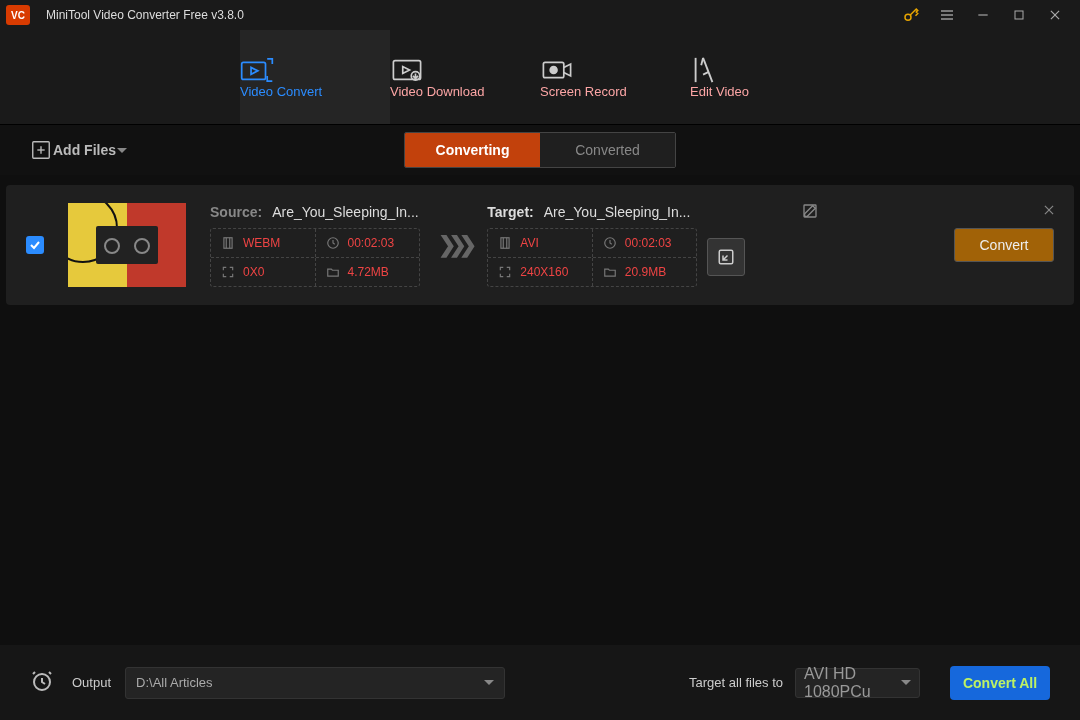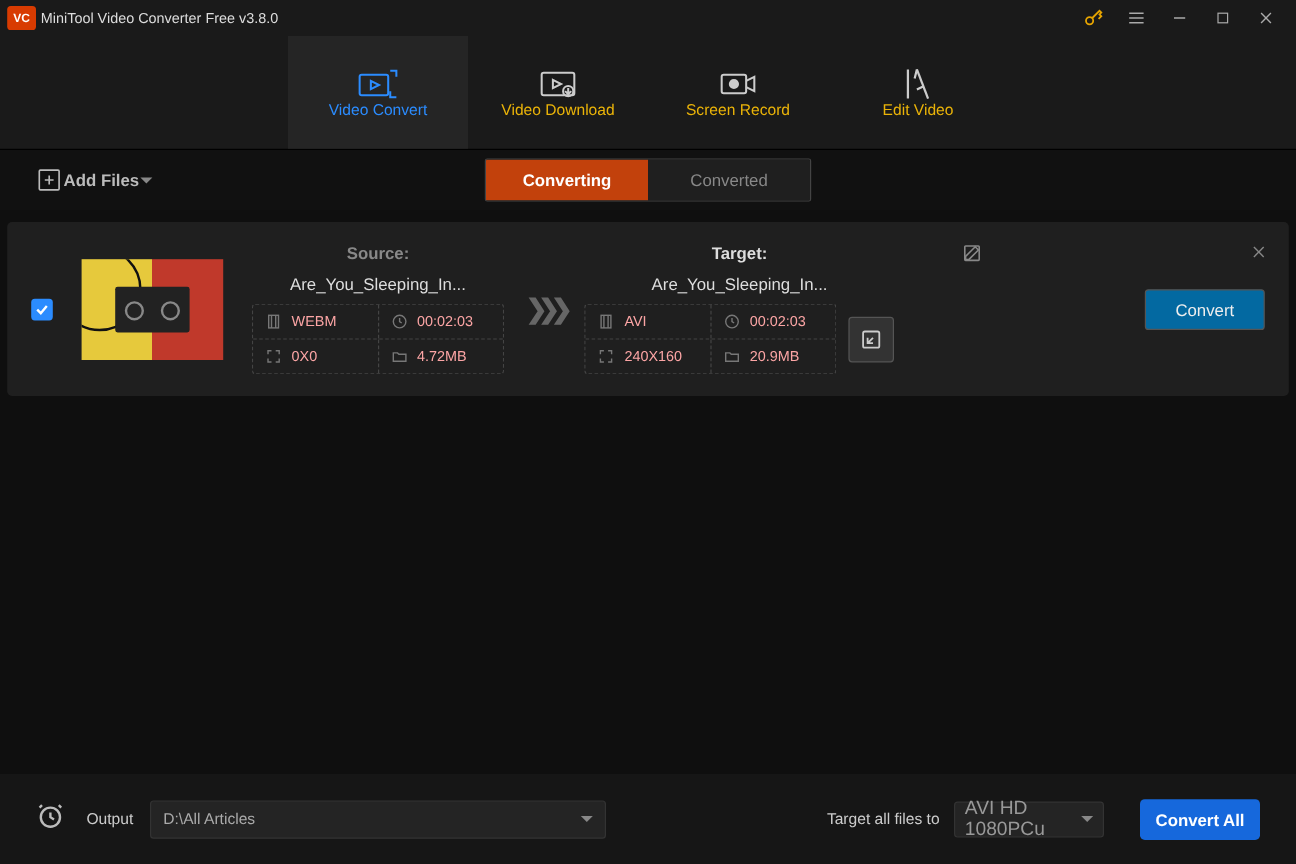--- a/index.html
+++ b/index.html
@@ -1,71 +1,71 @@
 <!DOCTYPE html>
 <html><head>
 <meta charset="utf-8">
 <style>
   * { box-sizing: border-box; margin: 0; padding: 0; font-family: "Segoe UI", Arial, sans-serif; }
   body { width: 1080px; height: 720px; background: #0f0f0f; color: #aaa; overflow: hidden; }
   
   .titlebar { height: 30px; background: #1a1a1a; display: flex; align-items: center; padding: 0 6px; }
   .app-icon { width: 24px; height: 20px; background: #d83b01; border-radius: 3px; display: flex; align-items: center; justify-content: center; color: #fff; font-size: 10px; font-weight: bold; }
-  .app-title { margin-left: 4px; font-size: 12px; color: #ddd; flex: 1; }
+  .app-title { margin-left: 16px; font-size: 12px; color: #ddd; flex: 1; }
   .title-actions { display: flex; align-items: center; gap: 18px; padding-right: 10px; }
   .title-actions .tbtn { width: 18px; height: 18px; display: flex; align-items: center; justify-content: center; cursor: pointer; }
   .key-icon { color: #e6a400; }
   
   .main-tabs { height: 95px; background: #1a1a1a; display: flex; padding-left: 240px; border-bottom: 1px solid #000; }
-  .mtab { width: 150px; display: flex; flex-direction: column; align-items: center; justify-content: center; cursor: pointer; }
+  .mtab { width: 150px; display: flex; flex-direction: column; align-items: flex-start; justify-content: center; cursor: pointer; }
   .mtab.active { background: #252525; }
   .mtab.active .mtab-label { color: #2b8cff; }
   .mtab.active svg { stroke: #2b8cff; }
-  .mtab-label { font-size: 13px; color: #eab308; }
+  .mtab-label { font-size: 13px; color: #fca5a5; }
   .mtab svg { stroke: #ccc; }
   
   .toolbar { height: 50px; background: #111; display: flex; align-items: center; padding: 0 30px; }
   .add-files { display: flex; align-items: center; gap: 1px; cursor: pointer; }
   .add-files-txt { color: #bbb; font-size: 14px; font-weight: 600; }
   .segmented { margin-left: auto; margin-right: auto; position: absolute; left: 50%; transform: translateX(-50%); display: flex; border: 1px solid #444; border-radius: 2px; overflow: hidden; }
   .seg-btn { width: 135px; height: 34px; display: flex; align-items: center; justify-content: center; font-size: 14px; cursor: pointer; color: #888; background: #1f1f1f; }
   .seg-btn.active { background: #c2410c; color: #fff; font-weight: 600; }
   
   .content { padding: 10px 6px; }
   .card { background: #1f1f1f; border-radius: 4px; padding: 18px 20px; display: flex; align-items: center; position: relative; }
   .chk { width: 18px; height: 18px; background: #2b8cff; border-radius: 3px; display: flex; align-items: center; justify-content: center; margin-right: 24px; cursor: pointer;}
   .thumb { width: 118px; height: 84px; background: linear-gradient(90deg, #e6c93c 50%, #c0392b 50%); position: relative; display:flex; align-items:center; justify-content:center; overflow:hidden;}
   .cassette { width: 62px; height: 38px; background: #222; border-radius: 2px; position: relative; }
   .cassette:before, .cassette:after { content:""; position:absolute; width:12px; height:12px; border:2px solid #888; border-radius:50%; top:12px; }
   .cassette:before { left:8px; }
   .cassette:after { right:8px; }
   .wire { position:absolute; width:70px; height:70px; border:2px solid #111; border-radius:50%; left:-20px; top:-10px; }
   .info-block { margin-left: 24px; }
-  .info-title { display:flex; align-items:center; gap:10px; font-size:14px; margin-bottom:8px;flex-direction:column;}
+  .info-title { display:flex; align-items:center; gap:10px; font-size:14px; margin-bottom:8px;}
   .info-title .lbl { color:#888; font-weight:600;}
   .info-title .fname { color:#ddd; }
   .info-box { width: 210px; border:1px dashed #444; border-radius:3px; }
   .info-row { display:flex; }
-  .info-cell { flex:1; display:flex; align-items:center; gap:8px; padding:7px 10px; font-size:12px; color:#fca5a5; }
+  .info-cell { flex:1; display:flex; align-items:center; gap:8px; padding:7px 10px; font-size:12px; color:#ef4444; }
   .info-row + .info-row { border-top:1px dashed #444; }
   .info-cell + .info-cell { border-left:1px dashed #444;text-align:center; }
   .chevrons { margin: 0 18px; color:#666; display:flex; font-size:22px; font-weight:bold; letter-spacing:-8px;}
   .target-box { width: 210px; border:1px dashed #444; border-radius:3px; }
   .settings-btn { width:38px; height:38px; border:1px solid #555; background:#333; border-radius:3px; display:flex; align-items:center; justify-content:center; margin-left:10px; cursor:pointer;}
-  .convert-btn { margin-left:auto; width:100px; height:34px; background:#0369a1; border:1px solid #555; border-radius:3px; display:flex; align-items:center; justify-content:center; color:#eee; font-size:14px; cursor:pointer;}
+  .convert-btn { margin-left:auto; width:100px; height:34px; background:#a16207; border:1px solid #555; border-radius:3px; display:flex; align-items:center; justify-content:center; color:#eee; font-size:14px; cursor:pointer;}
   .edit-target { position:absolute; top:18px; left:796px; cursor:pointer;}
   .close-card { position:absolute; top:18px; right:18px; cursor:pointer; color:#888;}
   
   .bottombar { position:absolute; bottom:0; left:0; right:0; height:75px; background:#161616; display:flex; align-items:center; padding:0 30px; }
   .clock-icon { margin-right:18px; cursor:pointer;}
   .out-label { font-size:13px; color:#ccc; margin-right:14px;}
   .out-select { width:380px; height:32px; background:#242424; border:1px solid #333; border-radius:3px; display:flex; align-items:center; padding:0 10px; font-size:13px; color:#aaa; justify-content:space-between; cursor:pointer;}
   .convert-all-label { margin-left:auto; font-size:13px; color:#ccc; margin-right:12px;}
   .format-select { width:125px; height:30px; background:#242424; border:1px solid #333; border-radius:3px; display:flex; align-items:center; padding:0 8px; font-size:16px; color:#999; justify-content:space-between; margin-right:30px; cursor:pointer;}
-  .convert-all-btn { width:100px; height:34px; background:#1668dc; border-radius:4px; display:flex; align-items:center; justify-content:center; color:#ffffff; font-size:14px; font-weight:600; cursor:pointer;}
+  .convert-all-btn { width:100px; height:34px; background:#1668dc; border-radius:4px; display:flex; align-items:center; justify-content:center; color:#bef264; font-size:14px; font-weight:600; cursor:pointer;}
   .chevron-down { width:0; height:0; border-left:5px solid transparent; border-right:5px solid transparent; border-top:5px solid #888; }
   .mini-svg { width:14px; height:14px; flex-shrink:0;}
 </style>
 </head>
 <body>
 
 <div class="titlebar">
   <div class="app-icon">VC</div>
   <div class="app-title">MiniTool Video Converter Free v3.8.0</div>
   <div class="title-actions">

